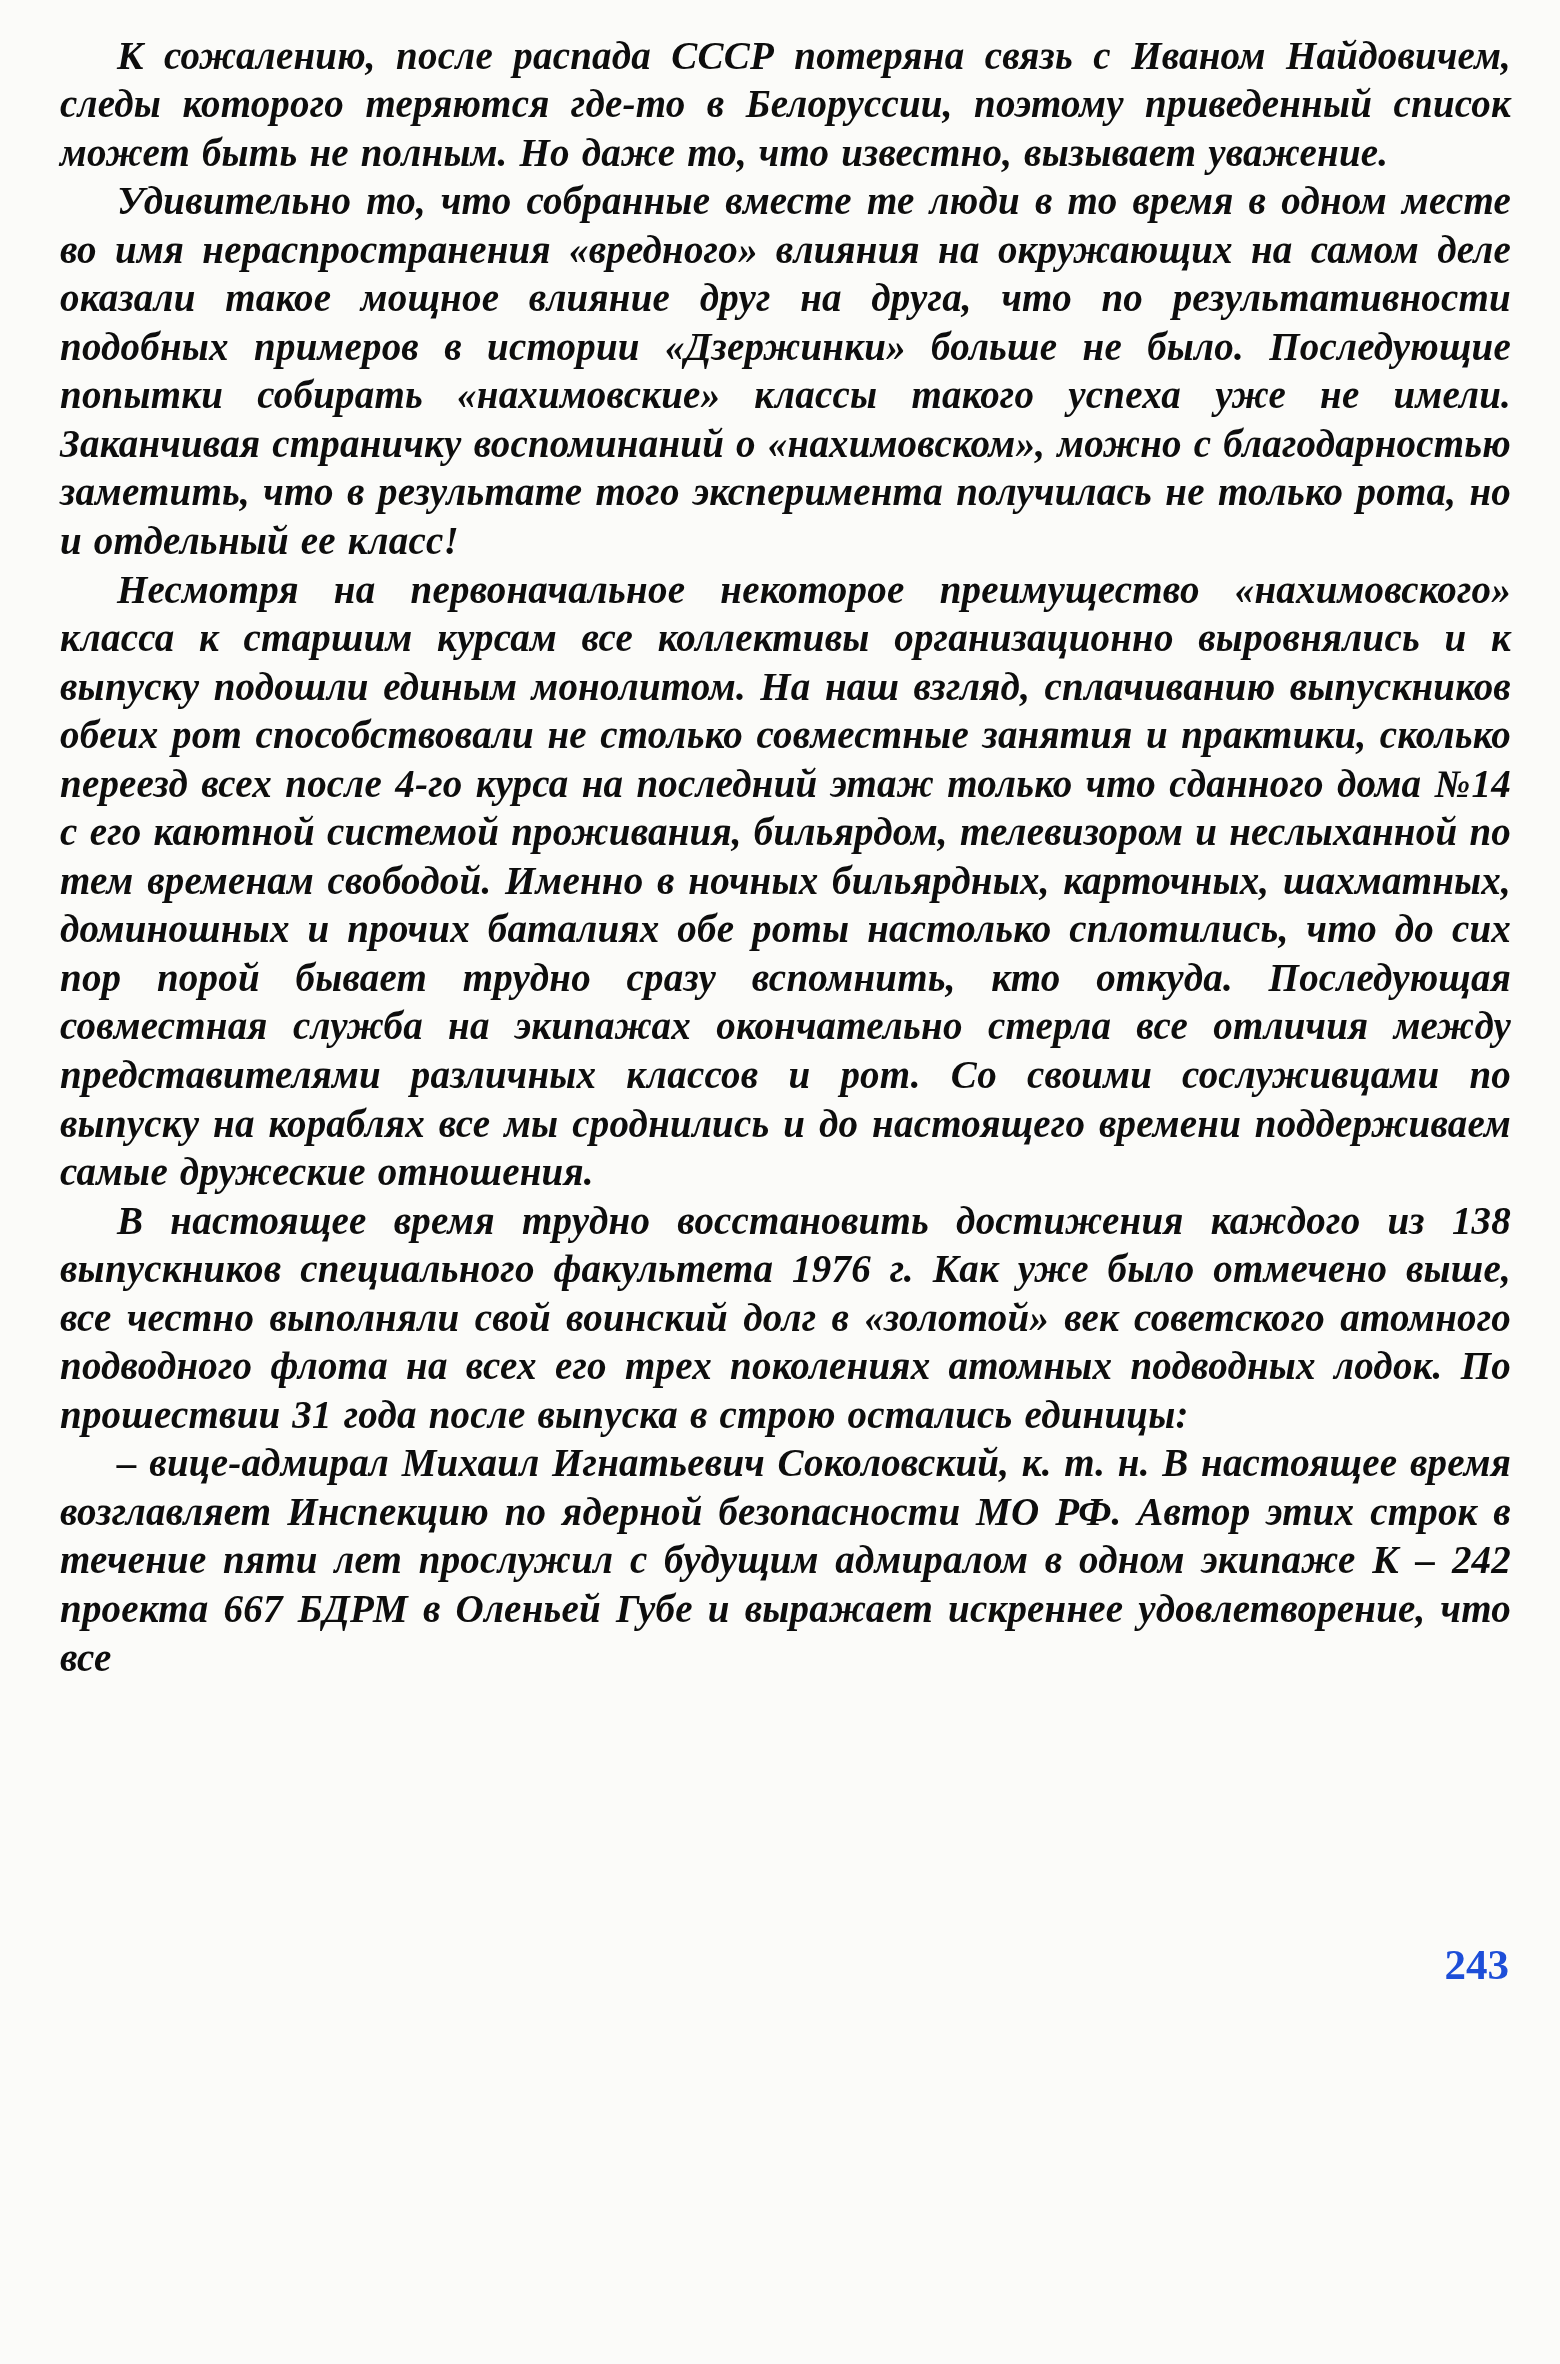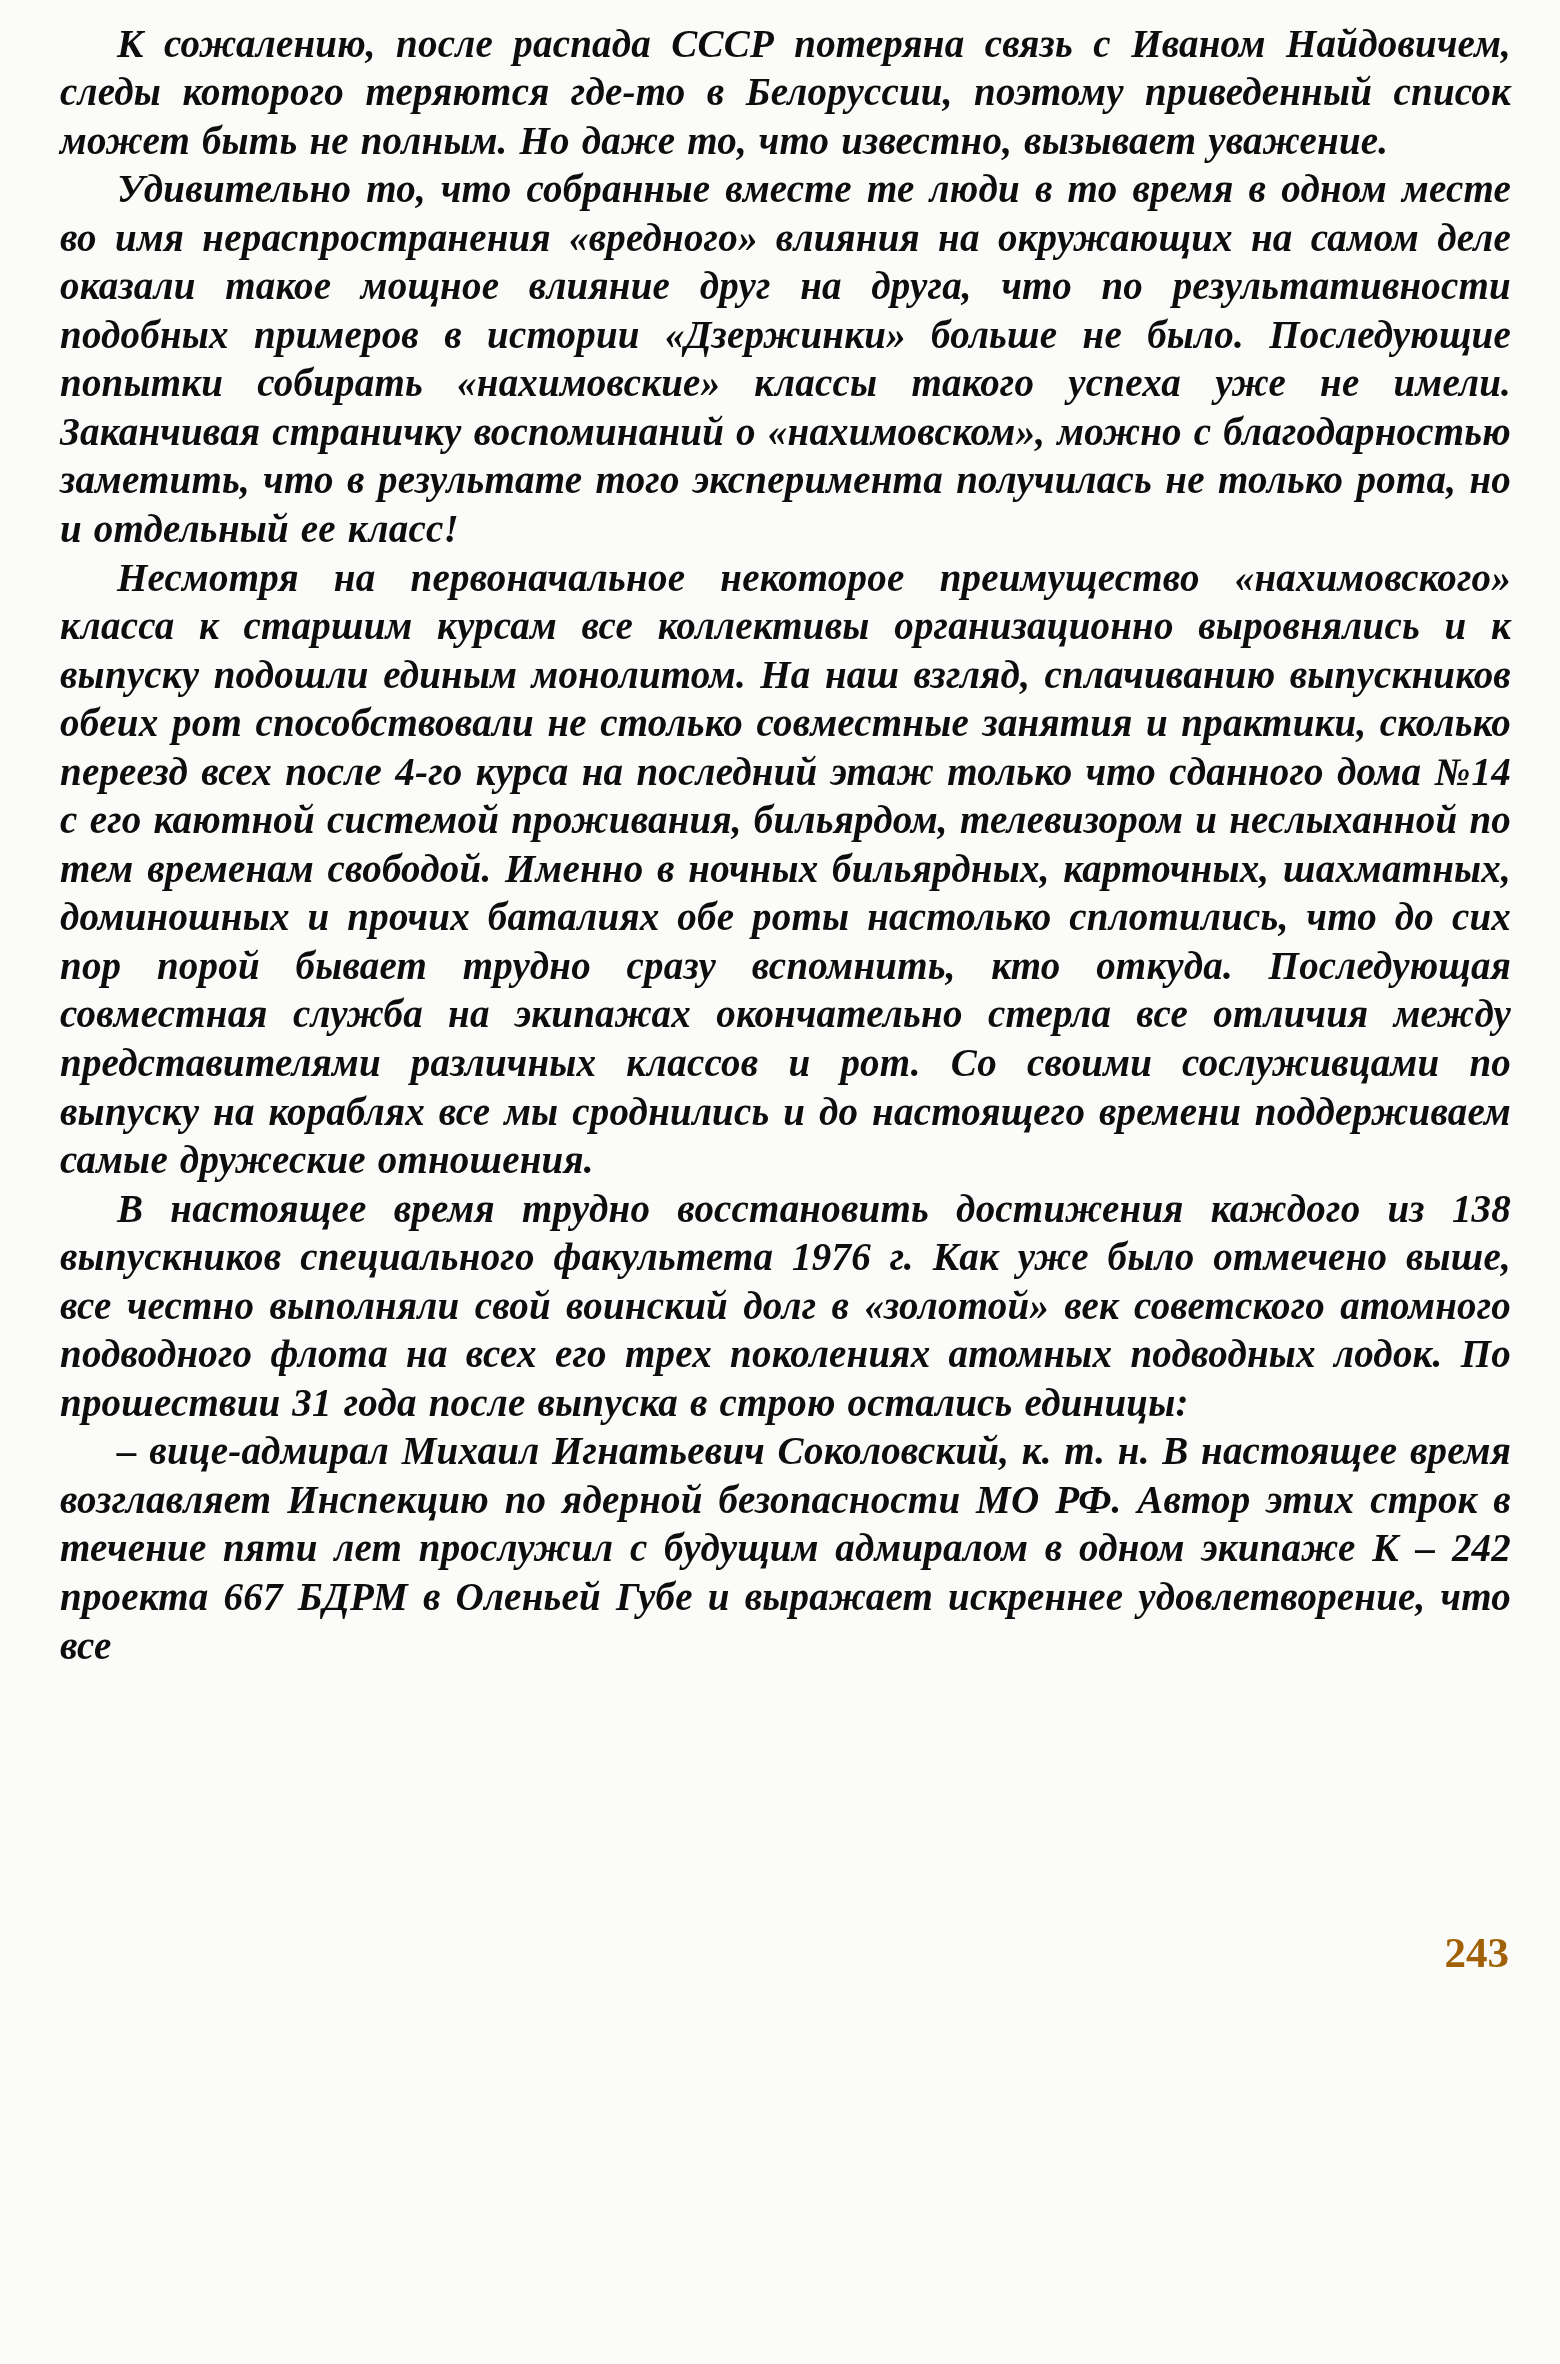--- a/index.html
+++ b/index.html
@@ -10,21 +10,21 @@
     width: 1560px;
     height: 2365px;
     background: #fbfbf9;
     color: #0d0d0d;
     font-family: "Liberation Serif", "DejaVu Serif", serif;
     position: relative;
     overflow: hidden;
   }
   .page {
     position: absolute;
-    top: 0;
+    top: 12px;
     left: 0;
     width: 1560px;
     height: 1995px;
     box-sizing: border-box;
     padding: 19.5px 49px 0 60px;
   }
   .para {
     margin: 0;
     font-style: italic;
     font-weight: bold;
@@ -37,21 +37,21 @@
     hyphens: auto;
     -webkit-hyphens: auto;
   }
   .page-number {
     position: absolute;
     right: 51px;
     bottom: 17.6px;
     font-size: 43px;
     font-weight: bold;
     font-style: normal;
-    color: #a16207;
+    color: #1d4ed8;
   }
 </style>
 </head>
 <body>
 
 <div class="page">
   <p class="para">К сожалению, после распада СССР потеряна связь с Иваном Найдовичем, следы которого теряются где-то в Белоруссии, поэтому приведенный список может быть не полным. Но даже то, что известно, вызывает уважение.</p>
   <p class="para">Удивительно то, что собранные вместе те люди в то время в одном месте во имя нераспространения «вредного» влияния на окружающих на самом деле оказали такое мощное влияние друг на друга, что по результативности подобных примеров в истории «Дзержинки» больше не было. Последующие попытки собирать «нахимовские» классы такого успеха уже не имели. Заканчивая страничку воспоминаний о «нахимовском», можно с благодарностью заметить, что в результате того эксперимента получилась не только рота, но и отдельный ее класс!</p>
   <p class="para">Несмотря на первоначальное некоторое преимущество «нахимовского» класса к старшим курсам все коллективы организационно выровнялись и к выпуску подошли единым монолитом. На наш взгляд, сплачиванию выпускников обеих рот способствовали не столько совместные занятия и практики, сколько переезд всех после 4-го курса на последний этаж только что сданного дома №14 с его каютной системой проживания, бильярдом, телевизором и неслыханной по тем временам свободой. Именно в ночных бильярдных, карточных, шахматных, доминошных и прочих баталиях обе роты настолько сплотились, что до сих пор порой бывает трудно сразу вспомнить, кто откуда. Последующая совместная служба на экипажах окончательно стерла все отличия между представителями различных классов и рот. Со своими сослуживцами по выпуску на кораблях все мы сроднились и до настоящего времени поддерживаем самые дружеские отношения.</p>
   <p class="para">В настоящее время трудно восстановить достижения каждого из 138 выпускников специального факультета 1976 г. Как уже было отмечено выше, все честно выполняли свой воинский долг в «золотой» век советского атомного подводного флота на всех его трех поколениях атомных подводных лодок. По прошествии 31 года после выпуска в строю остались единицы:</p>

